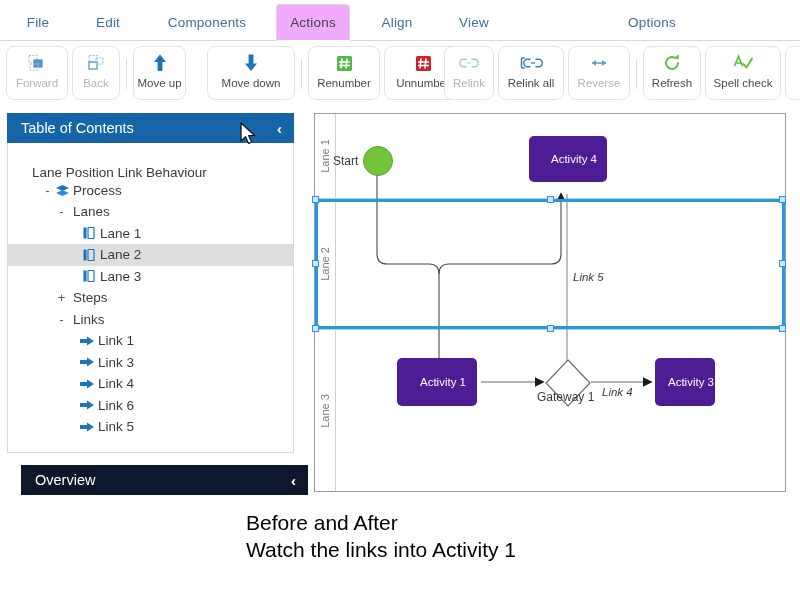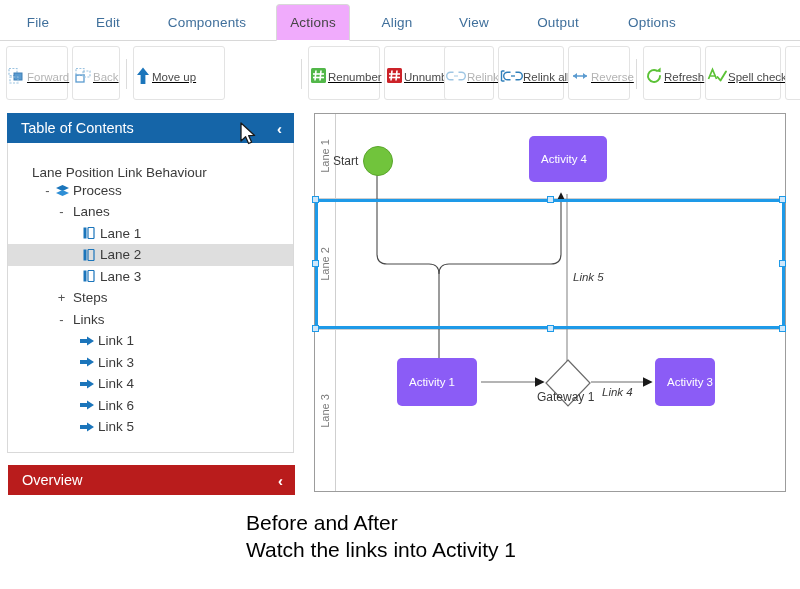--- a/index.html
+++ b/index.html
@@ -31,23 +31,23 @@
     border-radius:4px 4px 0 0;z-index:3;
   }
 
   
   .toolbar{
     position:absolute;left:0;top:41px;width:800px;height:63px;
     background:#fff;
   }
   .tbtn{
     position:absolute;top:5px;height:54px;
-    border:1px solid #e3e3e3;border-radius:3px;background:#fff;
-    display:flex;flex-direction:row;align-items:center;justify-content:flex-start;
-    box-sizing:border-box;padding-top:5px;text-decoration:underline;
+    border:1px solid #e3e3e3;border-radius:8px;background:#fff;
+    display:flex;flex-direction:column;align-items:center;justify-content:flex-start;
+    box-sizing:border-box;padding-top:5px;
   }
   .tbtn .lbl{
     font-size:11.5px;color:#4a4a4a;white-space:nowrap;margin-top:3px;
   }
   .tbtn.disabled .lbl{color:#b4b4b4;}
   .tbtn .ico{height:22px;display:flex;align-items:center;justify-content:center;}
   .tbsep{
     position:absolute;top:18px;width:1px;height:30px;background:#dcdcdc;
   }
 
@@ -78,22 +78,22 @@
   }
   .trow.sel{background:#dedede;}
   .texp{
     width:11px;display:inline-block;text-align:center;color:#555;
     font-size:13px;line-height:1;
   }
   .ticon{width:18px;display:inline-flex;align-items:center;justify-content:center;}
   .tlabel{padding-left:2px;}
 
   .ov-head{
-    position:absolute;left:8px;top:465px;width:287px;height:30px;
-    background:#b91c1c;color:#fff;box-sizing:border-box;
+    position:absolute;left:21px;top:465px;width:287px;height:30px;
+    background:#0f172a;color:#fff;box-sizing:border-box;
     display:flex;align-items:center;
     font-size:14.5px;padding-left:14px;
   }
 
   
   .canvas{
     position:absolute;left:314px;top:113px;width:472px;height:379px;
     border:1px solid #9c9c9c;background:#fff;box-sizing:border-box;
   }
   .lane{position:absolute;left:0;width:470px;box-sizing:border-box;}
@@ -102,23 +102,23 @@
     border-right:1px solid #cfcfcf;
   }
   .lane-hdr span{
     position:absolute;left:50%;top:50%;
     transform:translate(-50%,-50%) rotate(-90deg);
     font-size:11px;color:#7c7c7c;white-space:nowrap;
   }
   .lane-div{position:absolute;left:0;width:470px;height:1px;background:#cfcfcf;}
 
   .node{
-    position:absolute;background:#8b5cf6;border-radius:5px;
+    position:absolute;background:#4c1d95;border-radius:5px;
     color:#fff;font-size:11.5px;
-    display:flex;align-items:center;justify-content:flex-start;
+    display:flex;align-items:center;justify-content:center;
     box-sizing:border-box;
     padding-left:12px;
   }
   .startnode{
     position:absolute;width:30px;height:30px;border-radius:50%;
     background:#71c43c;border:1px solid #5aa62c;box-sizing:border-box;
   }
   .plaintext{position:absolute;font-size:12px;color:#3a3a3a;white-space:nowrap;}
   .linklabel{position:absolute;font-size:11.5px;color:#3a3a3a;font-style:italic;white-space:nowrap;}
 
@@ -146,21 +146,20 @@
 <div class="app">
 
   <div class="tabstrip">
     <div class="tabline"></div>
     <div class="tab" style="left:8px;width:60px;">File</div>
     <div class="tab" style="left:78px;width:60px;">Edit</div>
     <div class="tab" style="left:148px;width:118px;">Components</div>
     <div class="tab active" style="left:276px;width:74px;">Actions</div>
     <div class="tab" style="left:362px;width:70px;">Align</div>
     <div class="tab" style="left:442px;width:64px;">View</div>
-    <div class="tab" style="left:518px;width:80px;">Output</div>
     <div class="tab" style="left:610px;width:84px;">Options</div>
   </div>
 
   <div class="toolbar">
 
     <div class="tbtn disabled" style="left:6px;width:62px;">
       <span class="ico">
         <svg width="20" height="18" viewBox="0 0 20 18">
           <rect x="2" y="1.5" width="8" height="7" fill="none" stroke="#9cc3e0" stroke-width="1.2" stroke-dasharray="2 1.4"></rect>
           <rect x="7" y="6" width="8" height="7" fill="#5b9bd0" stroke="#3f7fb5" stroke-width="1"></rect>
@@ -176,29 +175,37 @@
           <rect x="3" y="1.5" width="8" height="7" fill="none" stroke="#9cc3e0" stroke-width="1.2" stroke-dasharray="2 1.4"></rect>
           <rect x="3" y="8" width="8" height="7" fill="none" stroke="#5b9bd0" stroke-width="1.3"></rect>
           <rect x="10" y="4" width="7" height="6" fill="none" stroke="#9cc3e0" stroke-width="1.2" stroke-dasharray="2 1.4"></rect>
         </svg>
       </span>
       <span class="lbl">Back</span>
     </div>
 
     <div class="tbsep" style="left:126px;"></div>
 
-    <div class="tbtn" style="left:133px;width:92px;">
+    <div class="tbtn" style="left:133px;width:53px;">
       <span class="ico">
         <svg width="18" height="20" viewBox="0 0 18 20">
           <path d="M9 1.5 L15 9 L11.4 9 L11.4 18 L6.6 18 L6.6 9 L3 9 Z" fill="#1b75bb"></path>
         </svg>
       </span>
       <span class="lbl">Move up</span>
     </div>
 
+    <div class="tbtn" style="left:207px;width:88px;">
+      <span class="ico">
+        <svg width="18" height="20" viewBox="0 0 18 20">
+          <path d="M9 18 L15 10.5 L11.4 10.5 L11.4 1.5 L6.6 1.5 L6.6 10.5 L3 10.5 Z" fill="#1b75bb"></path>
+        </svg>
+      </span>
+      <span class="lbl">Move down</span>
+    </div>
 
     <div class="tbsep" style="left:301px;"></div>
 
     <div class="tbtn" style="left:308px;width:72px;">
       <span class="ico">
         <svg width="19" height="19" viewBox="0 0 19 19">
           <rect x="2" y="2" width="15" height="15" rx="1.5" fill="#52b749"></rect>
           <g stroke="#ffffff" stroke-width="1.6">
             <line x1="7" y1="4.5" x2="6" y2="14.5"></line>
               <line x1="12" y1="4.5" x2="11" y2="14.5"></line>

